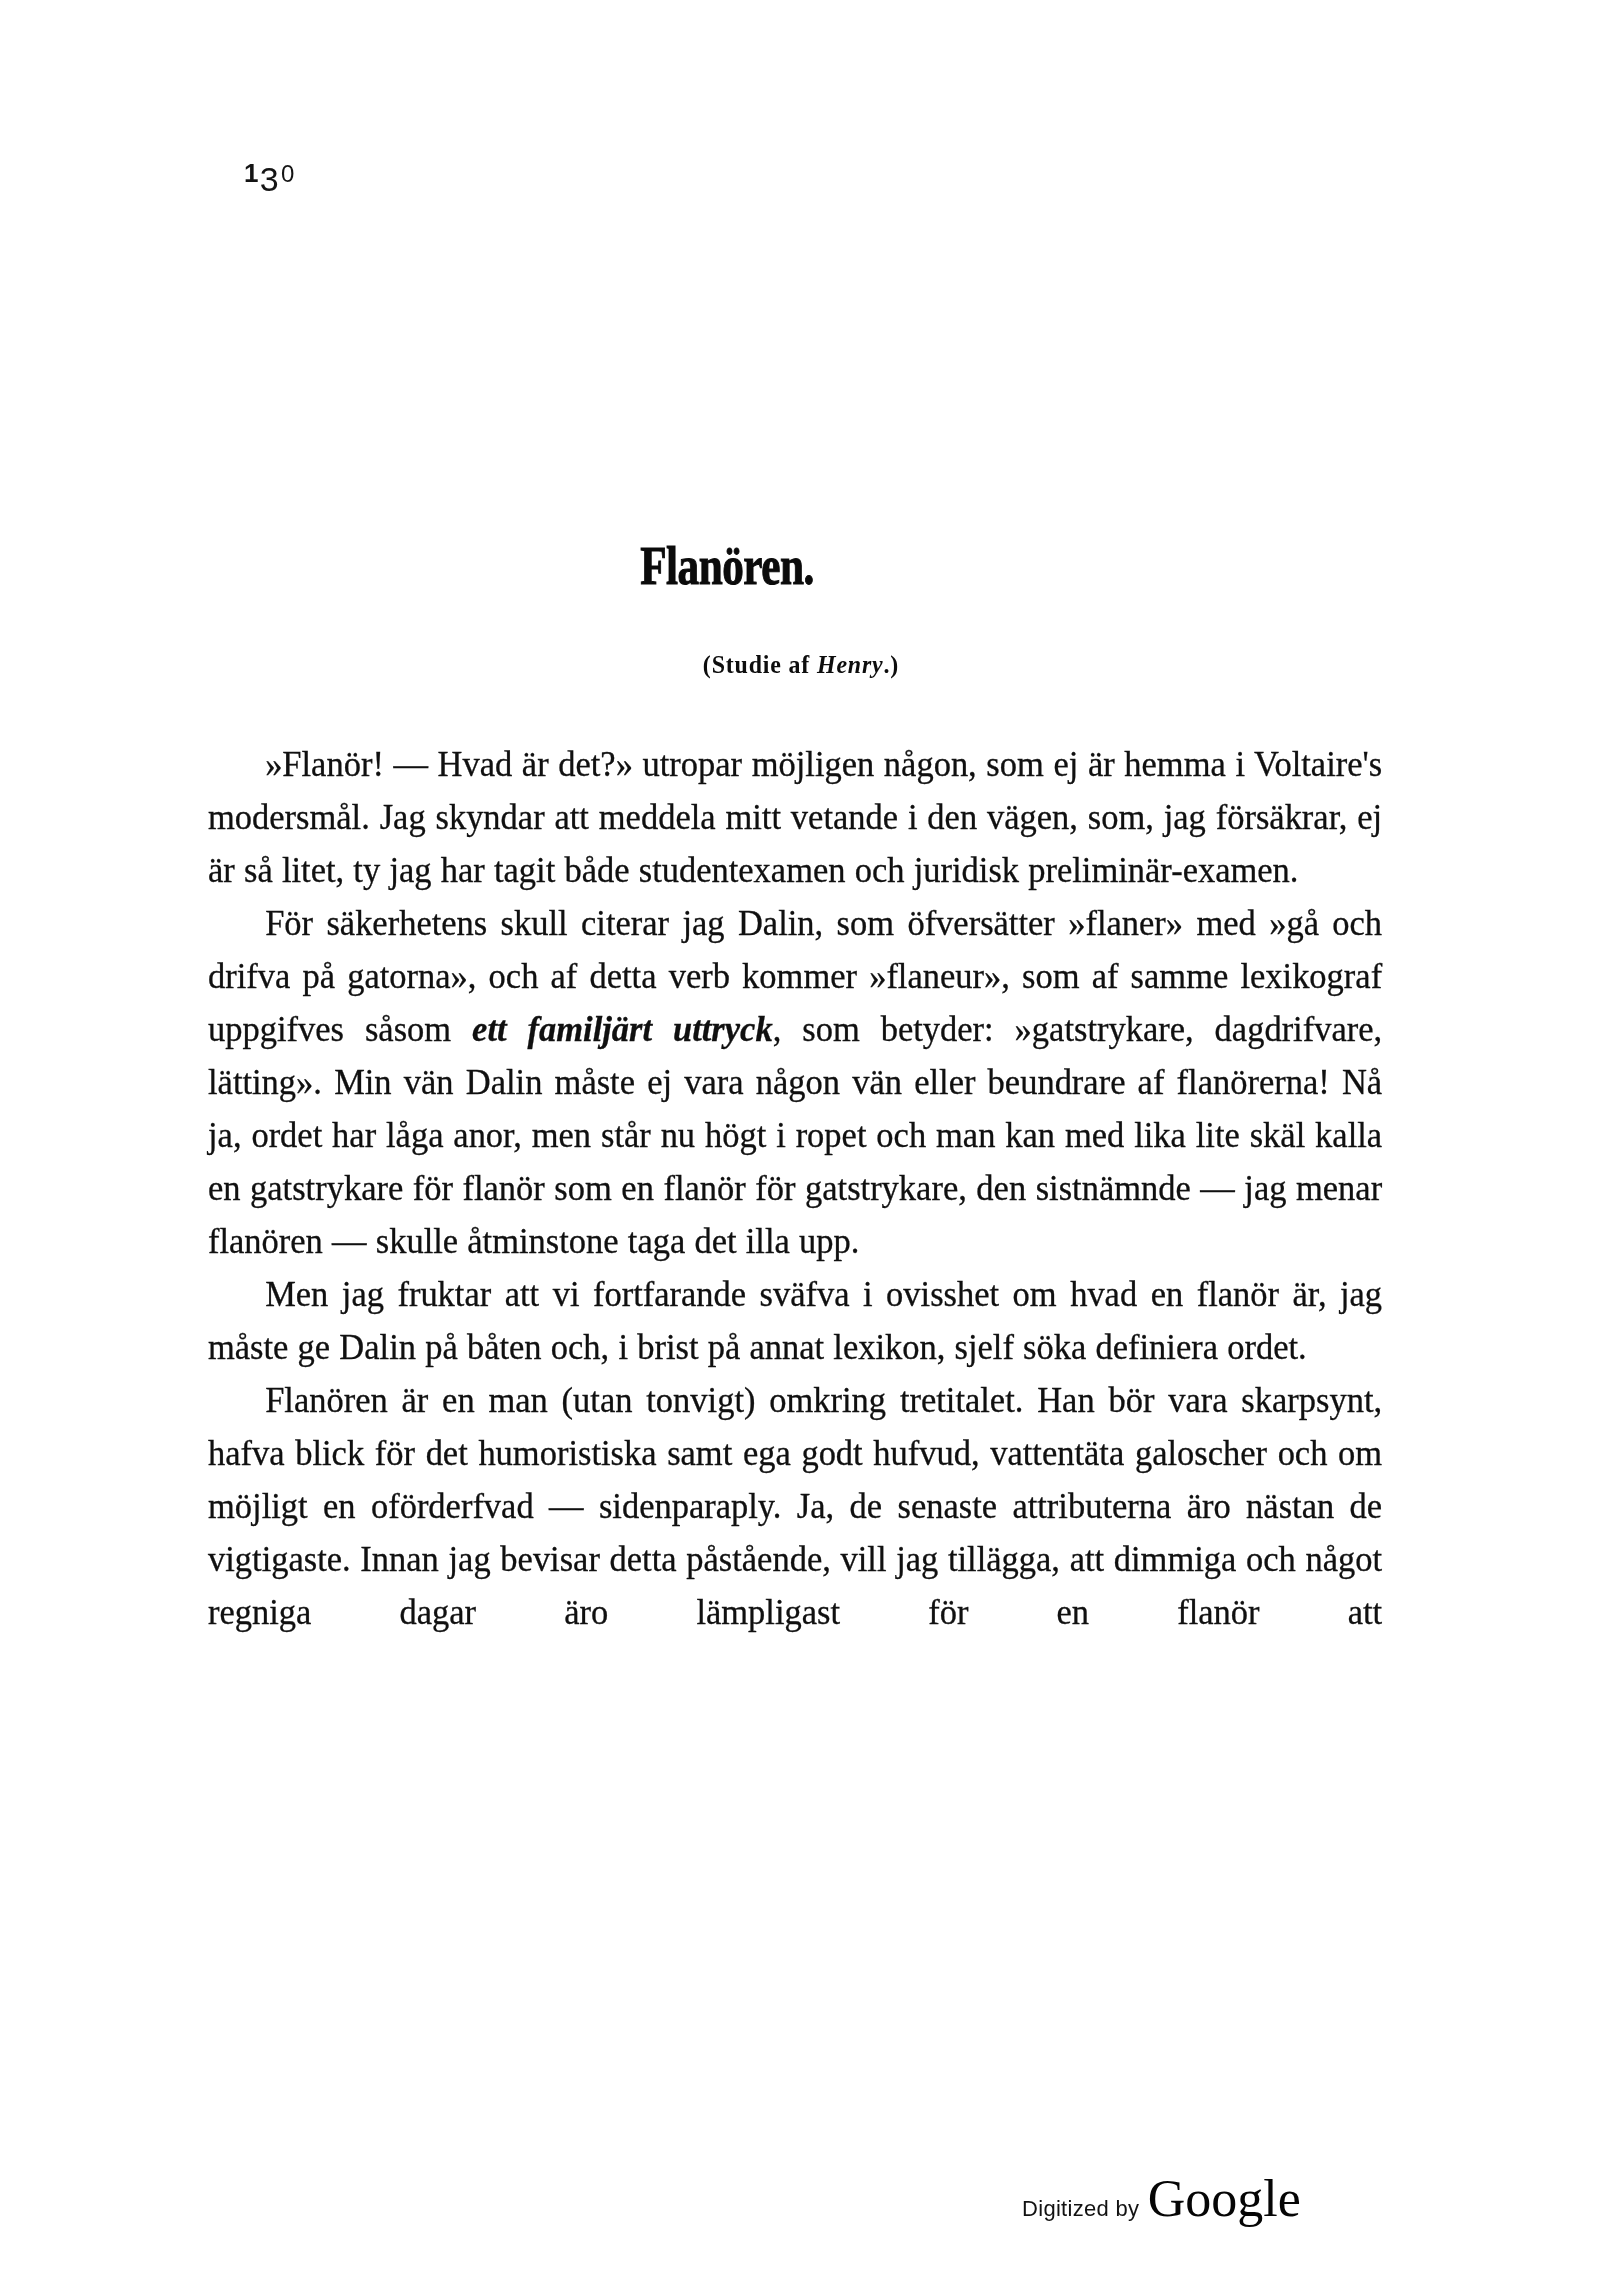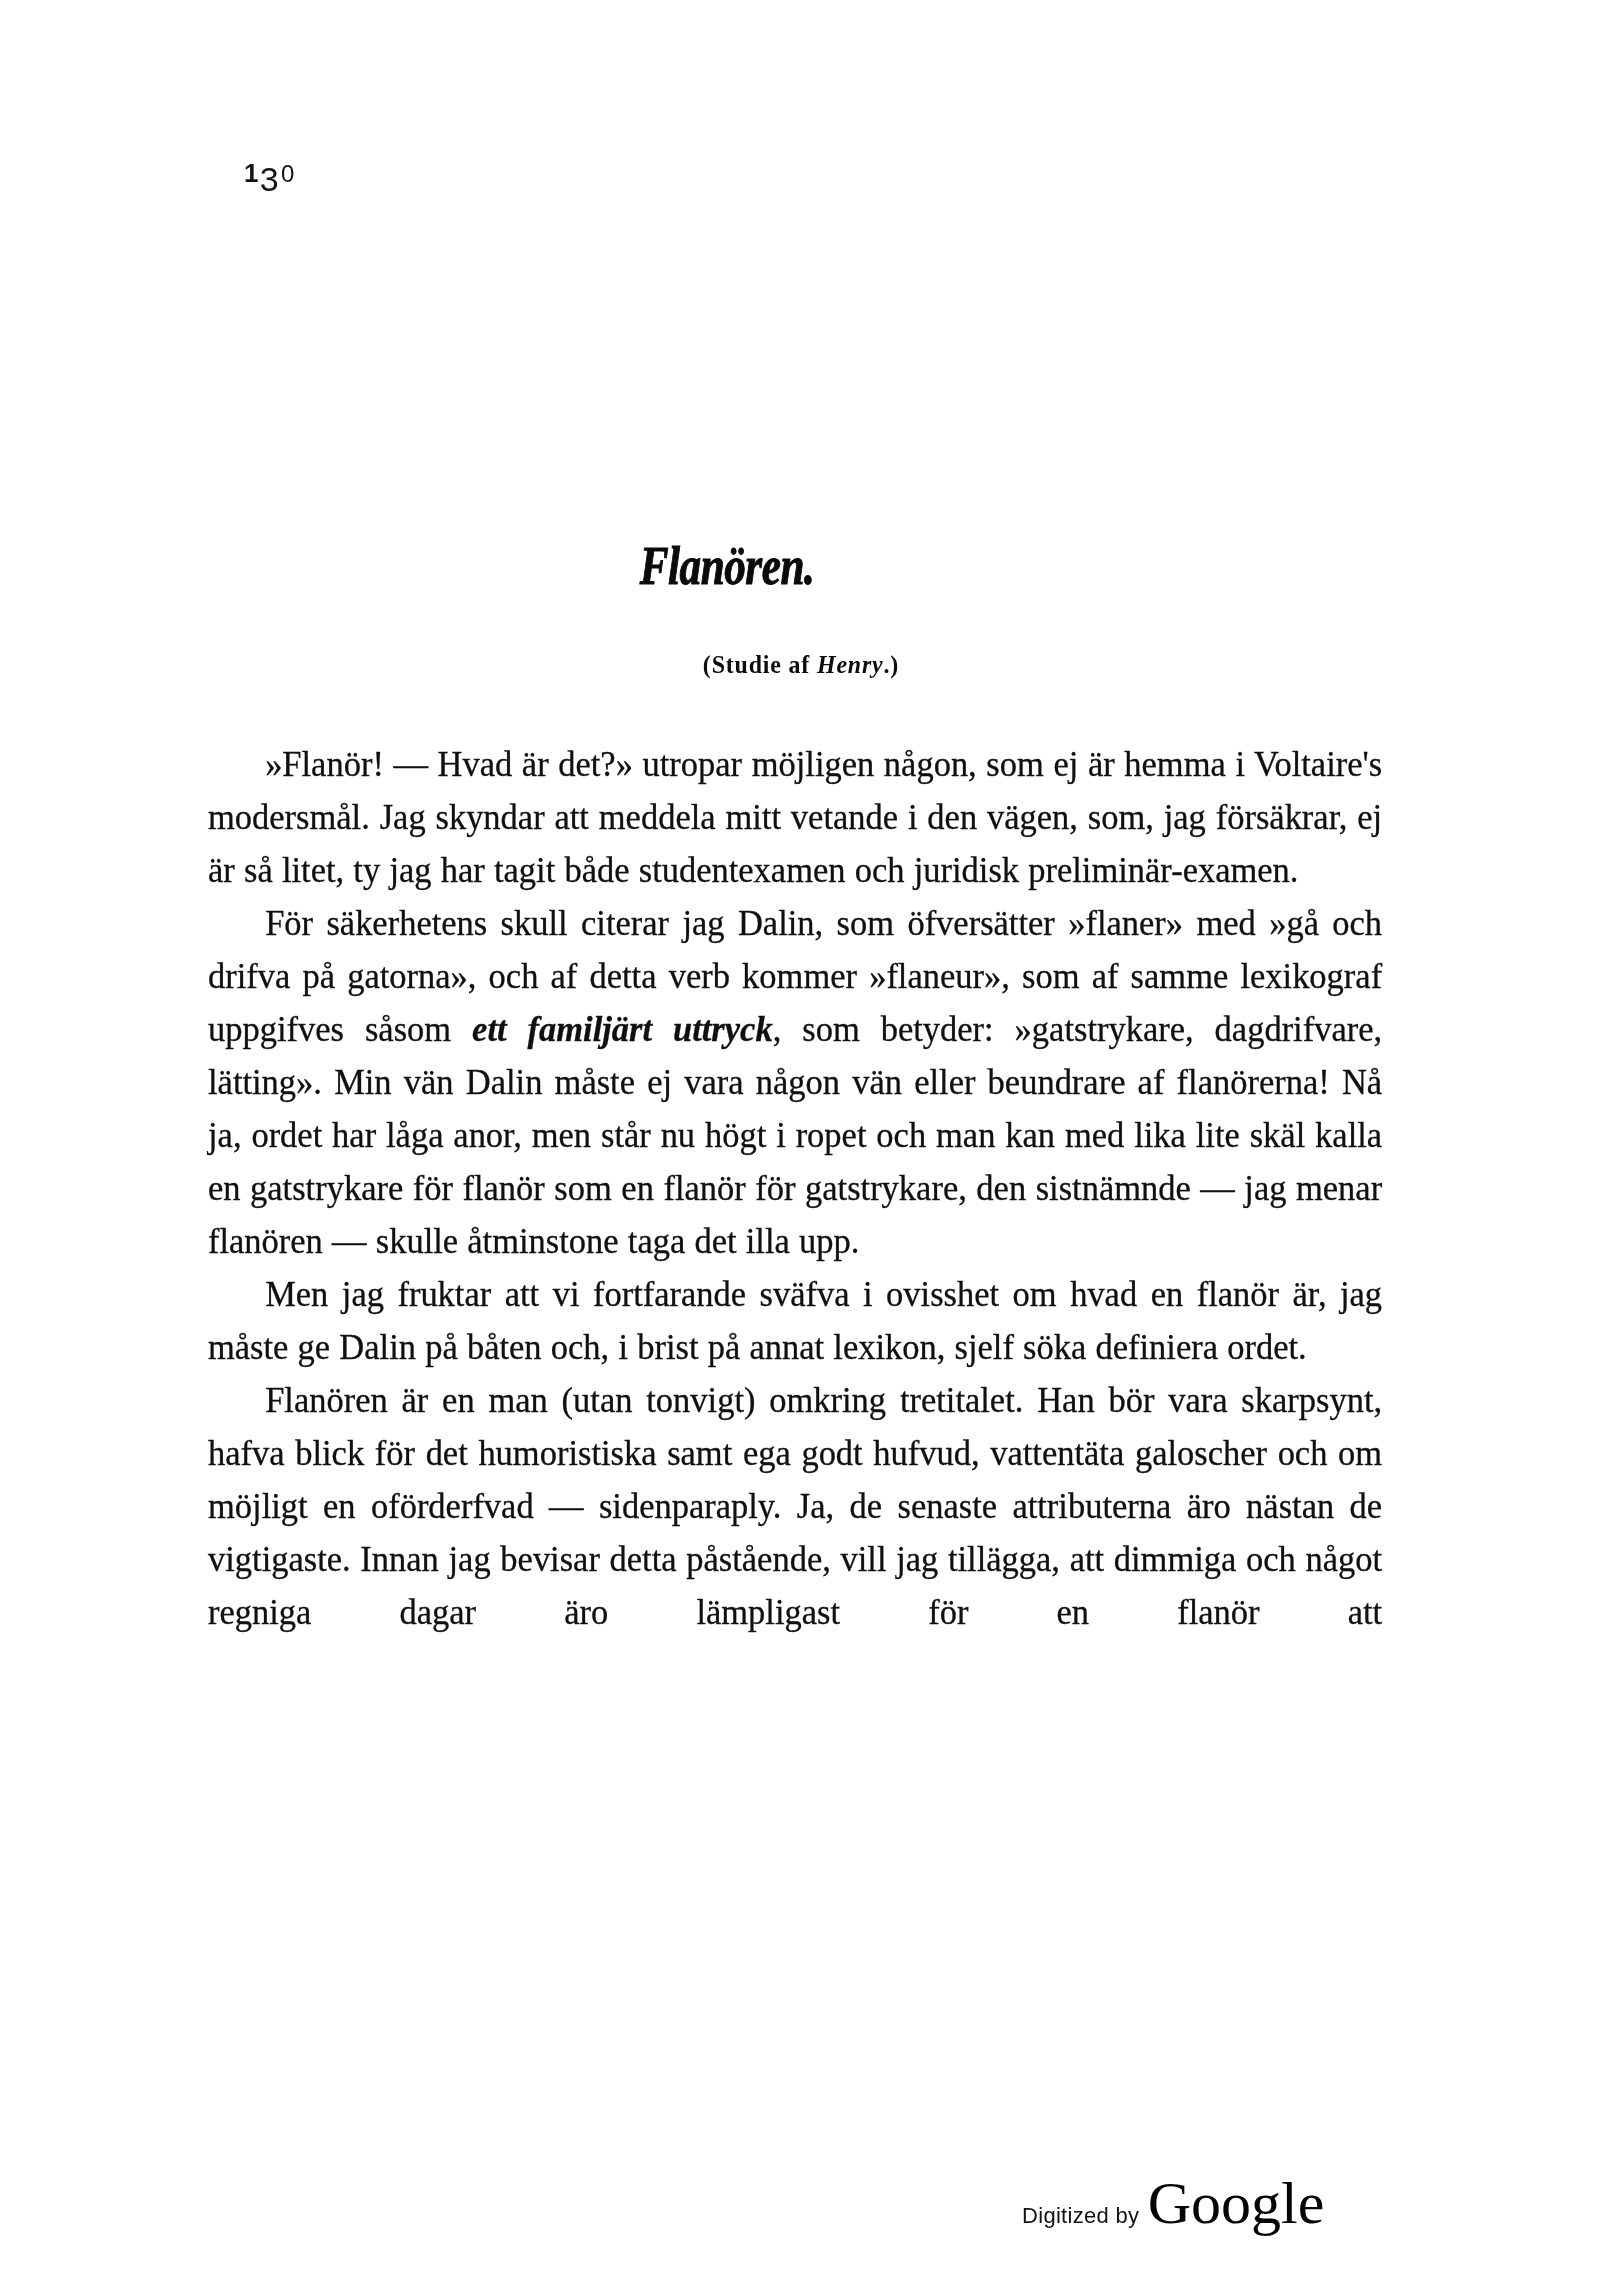--- a/index.html
+++ b/index.html
@@ -44,21 +44,20 @@
     vertical-align: 3.6px;
   }
 
   
   .titlewrap {
     position: absolute;
     left: 0;
     top: 539px;
     width: 1454px;
     text-align: center;
-    font-style: italic;
   }
   .doc-title {
     font-family: "Liberation Serif", "DejaVu Serif", serif;
     font-size: 54px;
     font-weight: 700;
     letter-spacing: -0.6px;
     transform: scaleX(0.80);
     transform-origin: center center;
     line-height: 1;
     color: #0b0b0b;
@@ -124,21 +123,21 @@
     text-align: right;
   }
   .wm-pre {
     font-family: "Liberation Sans", "DejaVu Sans", sans-serif;
     font-size: 22px;
     letter-spacing: 0.3px;
     color: #121212;
   }
   .wm-logo {
     font-family: "Liberation Serif", "DejaVu Serif", serif;
-    font-size: 60px;
+    font-size: 52px;
     letter-spacing: 0px;
     margin-left: 8.4px;
     color: #050505;
     line-height: 1;
   }
 </style>
 </head>
 <body>
 
 <div class="folio">

